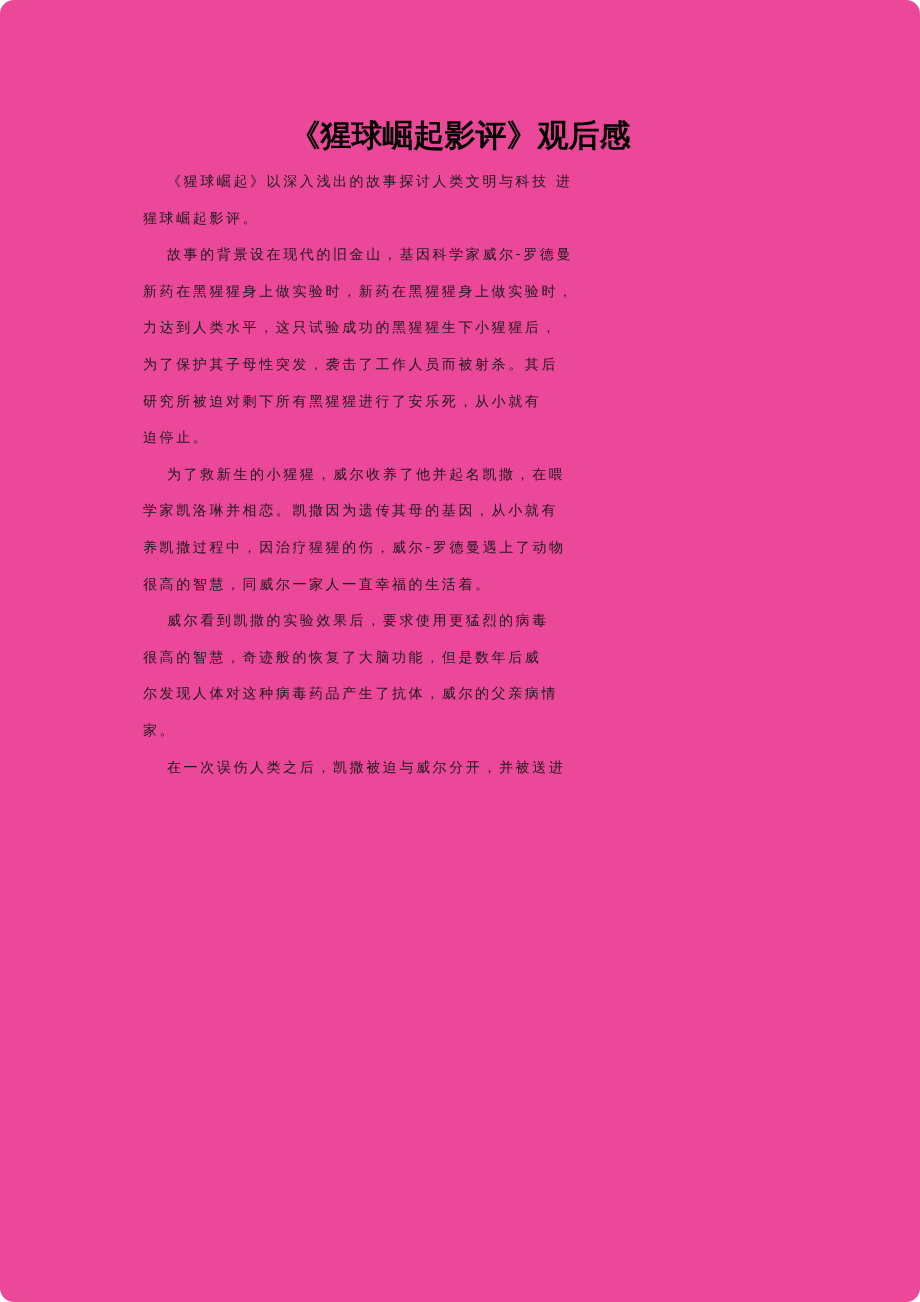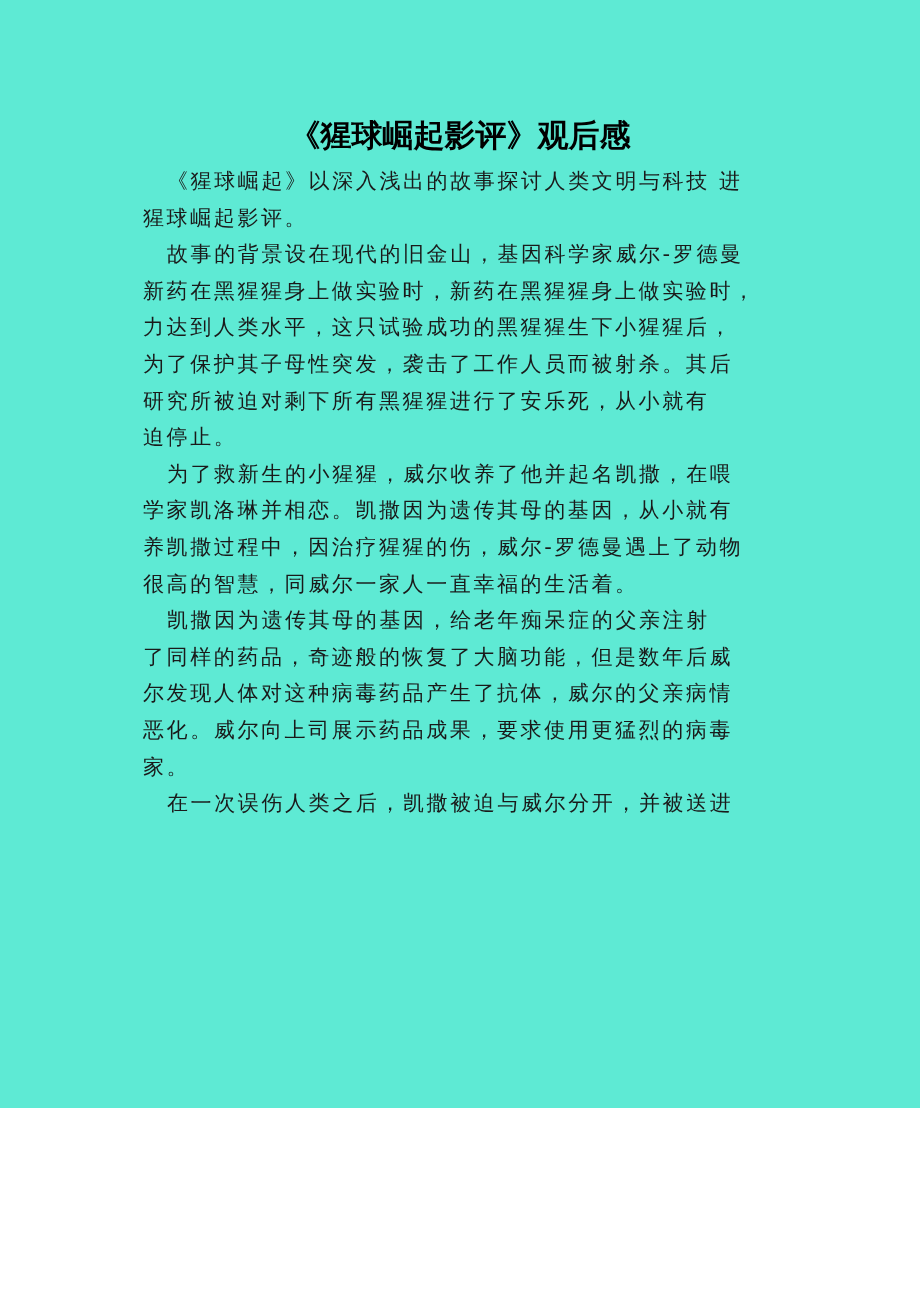--- a/index.html
+++ b/index.html
@@ -13,22 +13,23 @@
     position: relative;
     overflow: hidden;
     font-family: "DejaVu Sans", "Liberation Sans", sans-serif;
     color: #111111;
   }
   .page {
     position: absolute;
     left: 0;
     top: 0;
     width: 920px;
-    height: 1108px;
-    background: #5eead4;
+    height: 1302px;
+    background: #ec4899;
+    border-radius: 14px;
   }
   .title {
     position: absolute;
     left: 0;
     top: 113px;
     width: 920px;
     text-align: center;
     font-size: 31px;
     font-weight: bold;
     line-height: 44px;
@@ -38,21 +39,21 @@
   .body {
     position: absolute;
     left: 143px;
     top: 163px;
     width: 640px;
   }
   .line {
     display: block;
     height: 36.6px;
     line-height: 36.6px;
-    font-size: 21px;
+    font-size: 14px;
     letter-spacing: 2.6px;
     white-space: nowrap;
     color: #1a1a1a;
   }
   .line.indent {
     padding-left: 24px;
   }
 </style>
 </head>
 <body>
@@ -77,24 +78,23 @@
     </div>
 
     <div>
       <span class="line indent">为了救新生的小猩猩，威尔收养了他并起名凯撒，在喂</span>
       <span class="line">学家凯洛琳并相恋。凯撒因为遗传其母的基因，从小就有</span>
       <span class="line">养凯撒过程中，因治疗猩猩的伤，威尔-罗德曼遇上了动物</span>
       <span class="line">很高的智慧，同威尔一家人一直幸福的生活着。</span>
     </div>
 
     <div>
-      <span class="line indent">凯撒因为遗传其母的基因，给老年痴呆症的父亲注射</span>
-      <span class="line">了同样的药品，奇迹般的恢复了大脑功能，但是数年后威</span>
+      <span class="line indent">威尔看到凯撒的实验效果后，要求使用更猛烈的病毒</span>
+      <span class="line">很高的智慧，奇迹般的恢复了大脑功能，但是数年后威</span>
       <span class="line">尔发现人体对这种病毒药品产生了抗体，威尔的父亲病情</span>
-      <span class="line">恶化。威尔向上司展示药品成果，要求使用更猛烈的病毒</span>
       <span class="line">家。</span>
     </div>
 
     <div>
       <span class="line indent">在一次误伤人类之后，凯撒被迫与威尔分开，并被送进</span>
     </div>
   </div>
 </div>
 
 </body></html>

